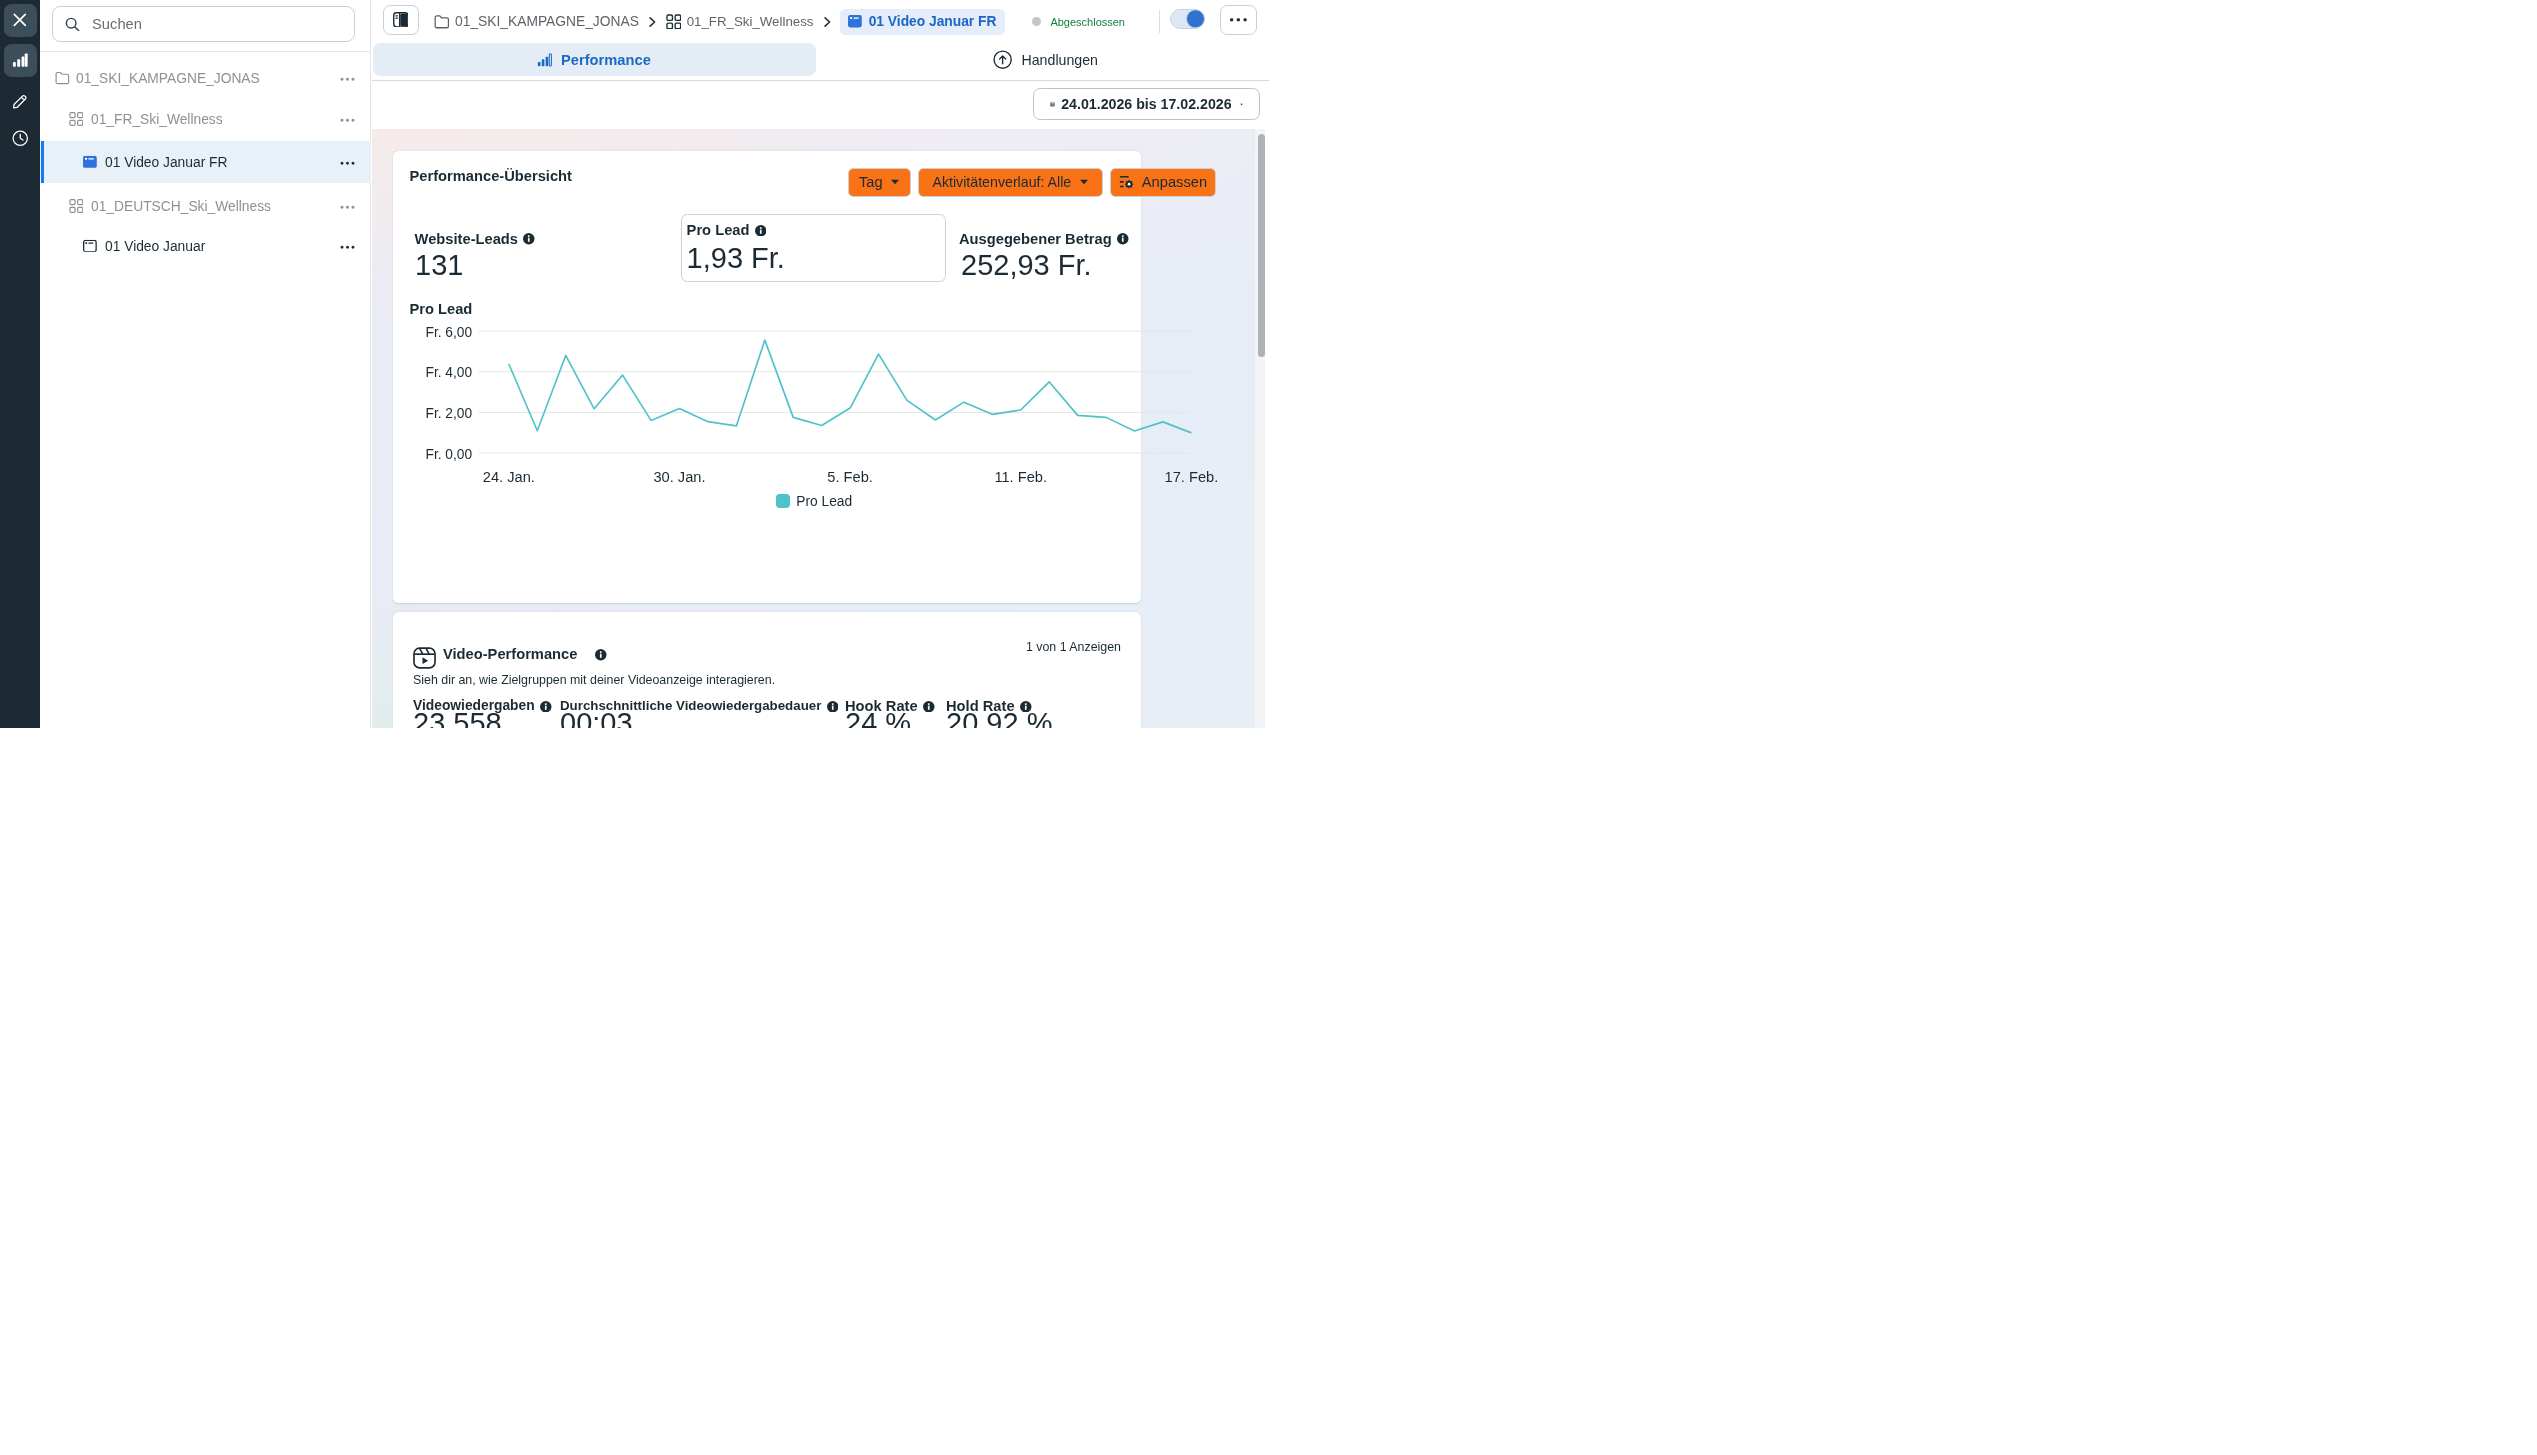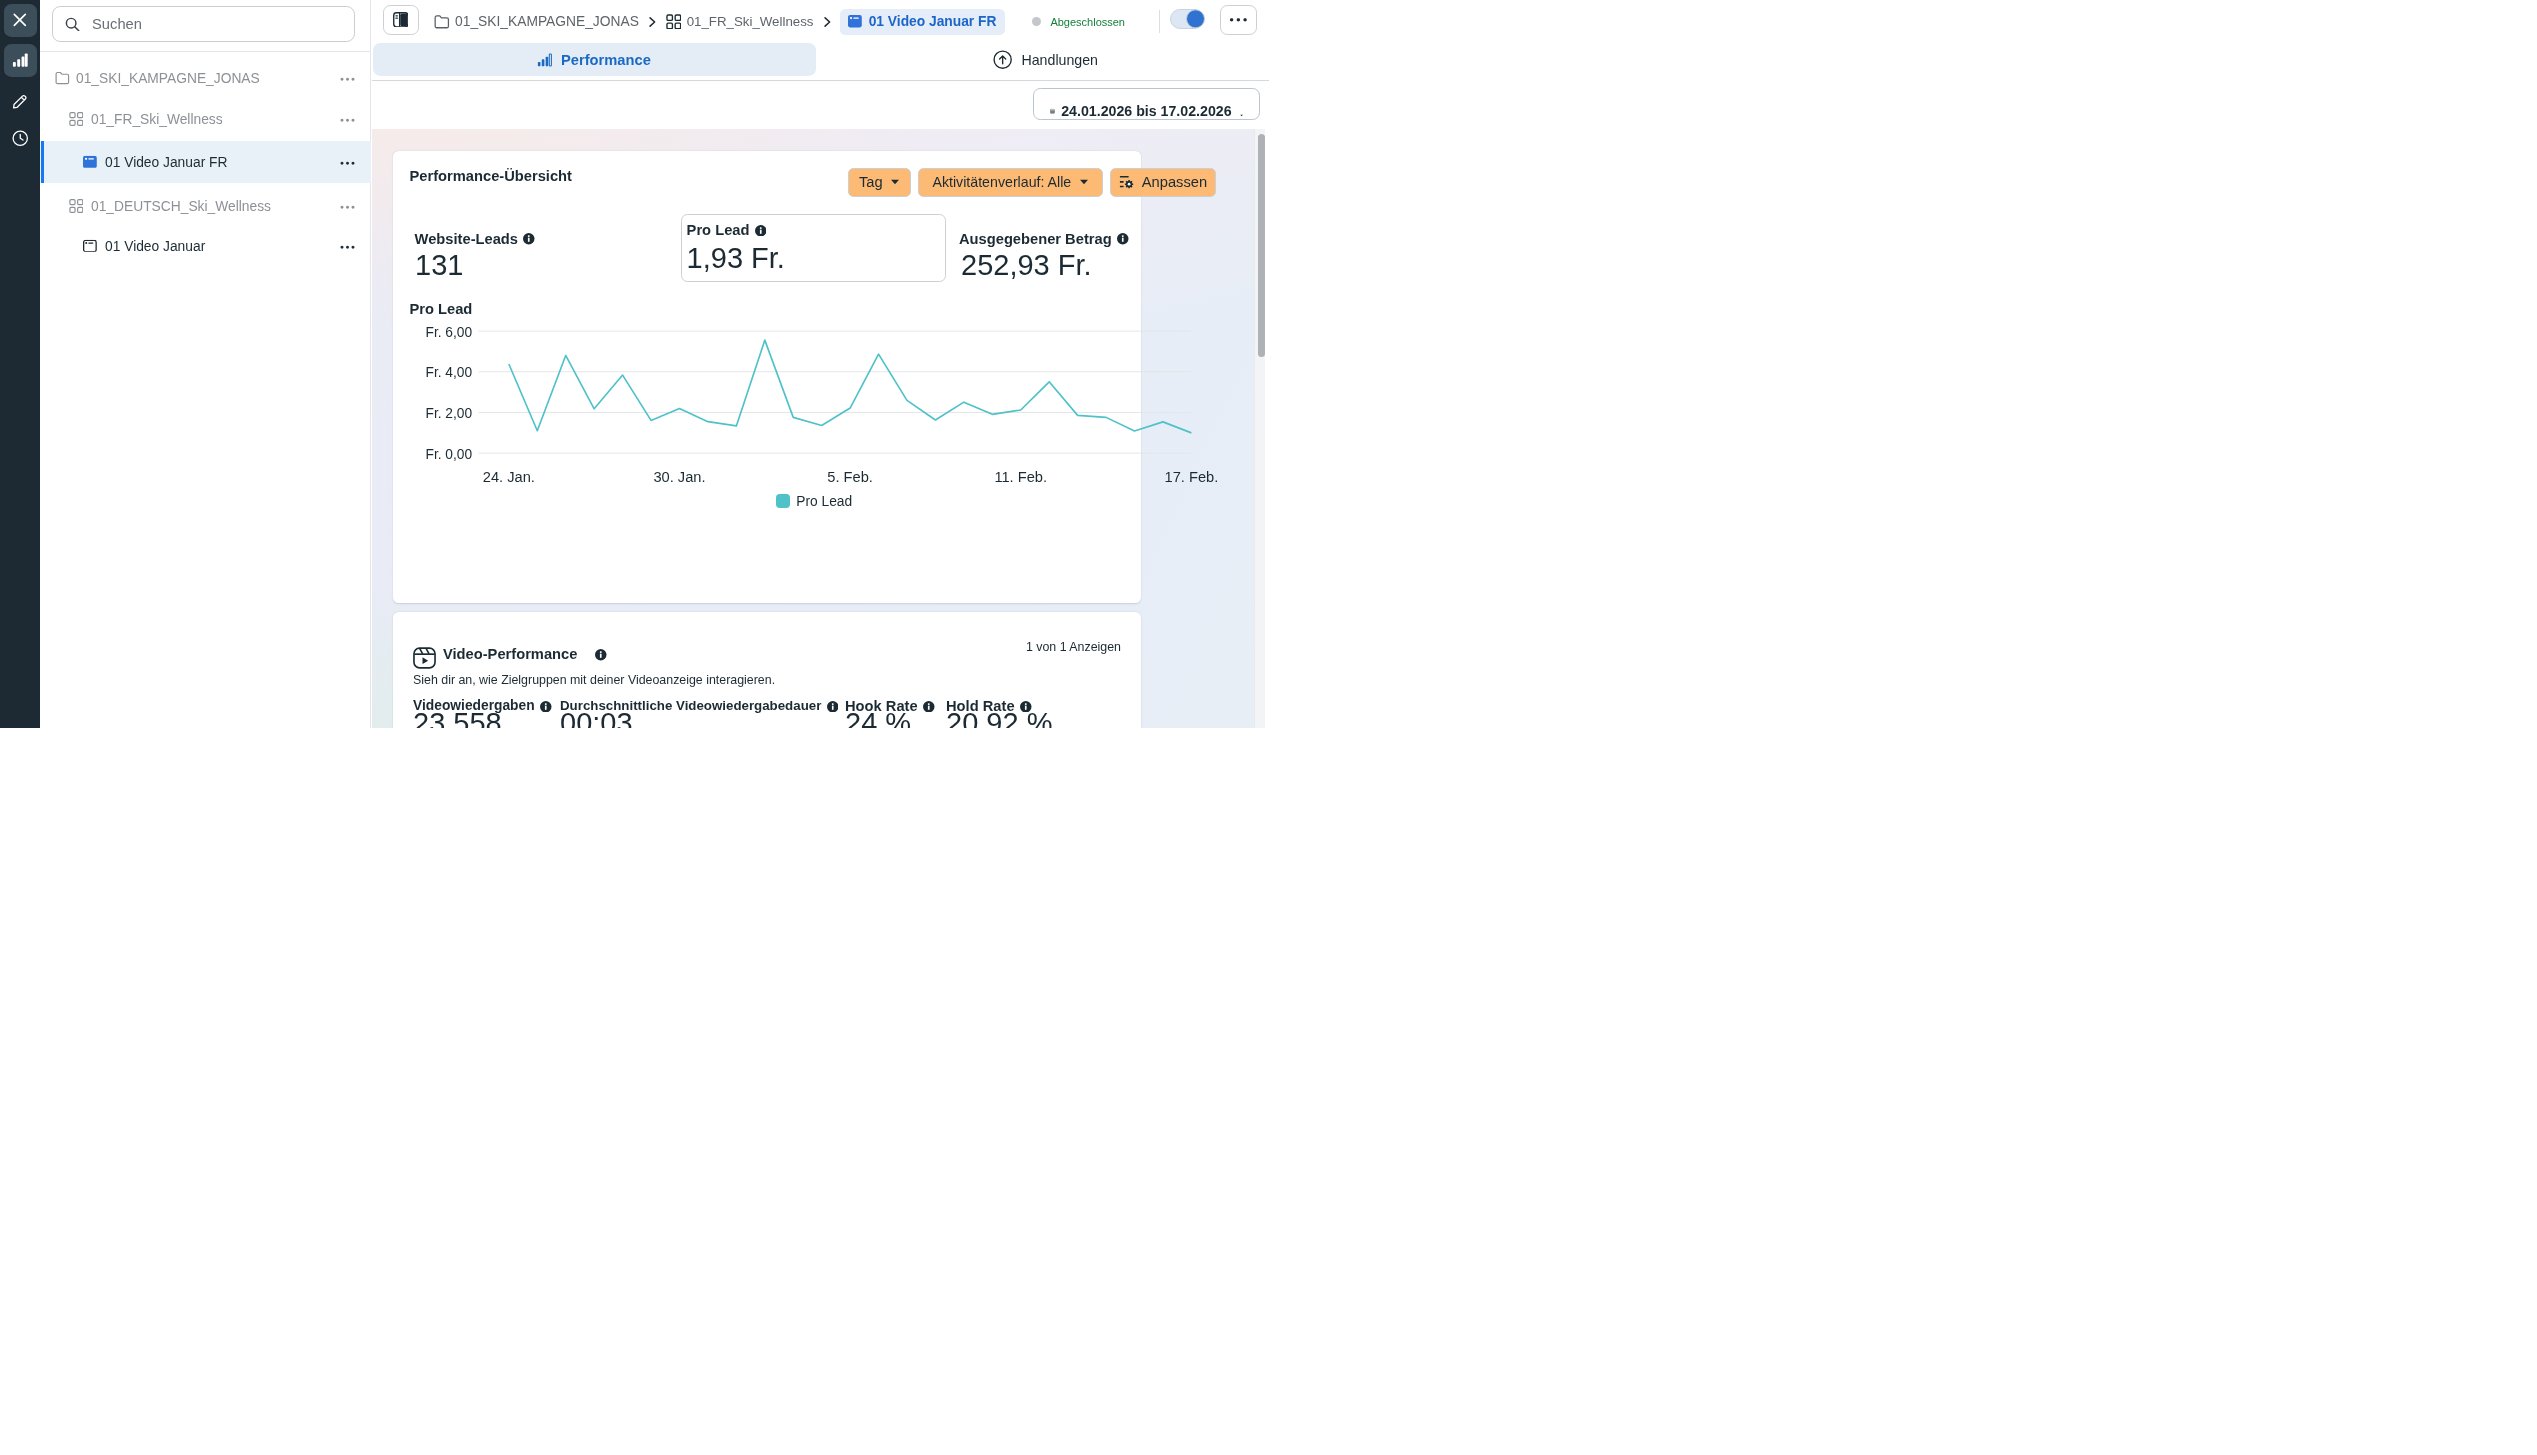--- a/index.html
+++ b/index.html
@@ -38,21 +38,21 @@
    radial-gradient(753px 404px at 18.4px 698px, rgba(219,238,228,0.85) 0%, rgba(219,238,228,0) 60%),
    linear-gradient(115deg, #eaebf5 0%, #e7ecf7 45%, #e7eef6 100%);
 }
 #sbtrack { position:absolute; left:882px; top:129px; width:13px; height:599px; background:#f3f4f5; border-left:0.9px solid #e9eaeb; border-right:2.3px solid #fff; }
 #sbthumb { position:absolute; left:3.2px; top:4.6px; width:6.9px; height:223px; border-radius:3.7px; background:#aeb1b5; }
 
 .card { position:absolute; left:21px; width:748px; background:#fff; border-radius:5.5px; box-shadow:0 0.9px 1.8px rgba(0,0,0,0.12), 0 0 0.9px rgba(0,0,0,0.06); }
 #card1 { top:21.6px; height:452px; }
 #card2 { top:483px; height:367px; }
 
-.btn { position:absolute; height:29px; border:0.9px solid #cbcfd4; border-radius:5.5px; background:#fdba74; display:flex; align-items:center; justify-content:center; font-size:14.7px; color:#1c2b33; }
+.btn { position:absolute; height:29px; border:0.9px solid #cbcfd4; border-radius:5.5px; background:#f97316; display:flex; align-items:center; justify-content:center; font-size:14.7px; color:#1c2b33; }
 .mlabel { font-size:14.7px; font-weight:bold; color:#1c2b33; white-space:nowrap; display:flex; align-items:center; gap:5.5px; }
 .mnum { font-size:29px; color:#1c2b33; white-space:nowrap; }
 </style>
 </head>
 <body>
 <div id="app">
   <div id="nav">
     <div class="navbtn" style="top:3.7px;">
       <svg width="15.6" height="15.6" viewBox="0 0 17 17">
           <path d="M2.5 2.5 L14.5 14.5 M14.5 2.5 L2.5 14.5" stroke="#fff" stroke-width="1.8" stroke-linecap="round"></path>
@@ -201,21 +201,21 @@
         <svg width="19.3" height="19.3" viewBox="0 0 21 21">
             <circle cx="10.5" cy="10.5" r="9.3" fill="none" stroke="#1c2b33" stroke-width="1.5"></circle>
             <path d="M10.5 15 L10.5 6.7 M7.2 9.8 L10.5 6.4 L13.8 9.8" fill="none" stroke="#1c2b33" stroke-width="1.5" stroke-linecap="round" stroke-linejoin="round"></path>
           </svg>
         <span style="font-size:14.2px; color:#1c2b33;">Handlungen</span>
       </div>
     </div>
     <div id="tabline"></div>
 
     <div id="daterow">
-      <div class="abs" style="left:661px; top:7.3px; width:227px; height:32px; border:0.9px solid #bcc4cf; border-radius:7.3px; display:flex; align-items:flex-end; padding:0 16px; gap:6.4px; white-space:nowrap;">
+      <div class="abs" style="left:661px; top:7.3px; width:227px; height:32px; border:0.9px solid #bcc4cf; border-radius:7.3px; display:flex; align-items:center; padding:0 16px; gap:6.4px; white-space:nowrap;">
         <svg width="16.5" height="16.5" viewBox="0 0 18 18" fill="none" stroke="#1c2b33" stroke-width="1.4">
             <rect x="1" y="1.8" width="16" height="15.2" rx="2.6"></rect>
             <path d="M1 6.4 h16 M5.2 6.4 v10 M9 6.4 v10 M12.8 6.4 v10 M1 10 h16 M1 13.6 h16"></path>
           </svg>
         <span style="font-size:14.2px; font-weight:bold; color:#1c2b33;">24.01.2026 bis 17.02.2026</span>
         <svg width="11" height="7.3" viewBox="0 0 12 8" style="margin-left:1.8px;">
             <path d="M1 1 L6 6.6 L11 1 Z" fill="#1c2b33"></path>
           </svg>
       </div>
     </div>

